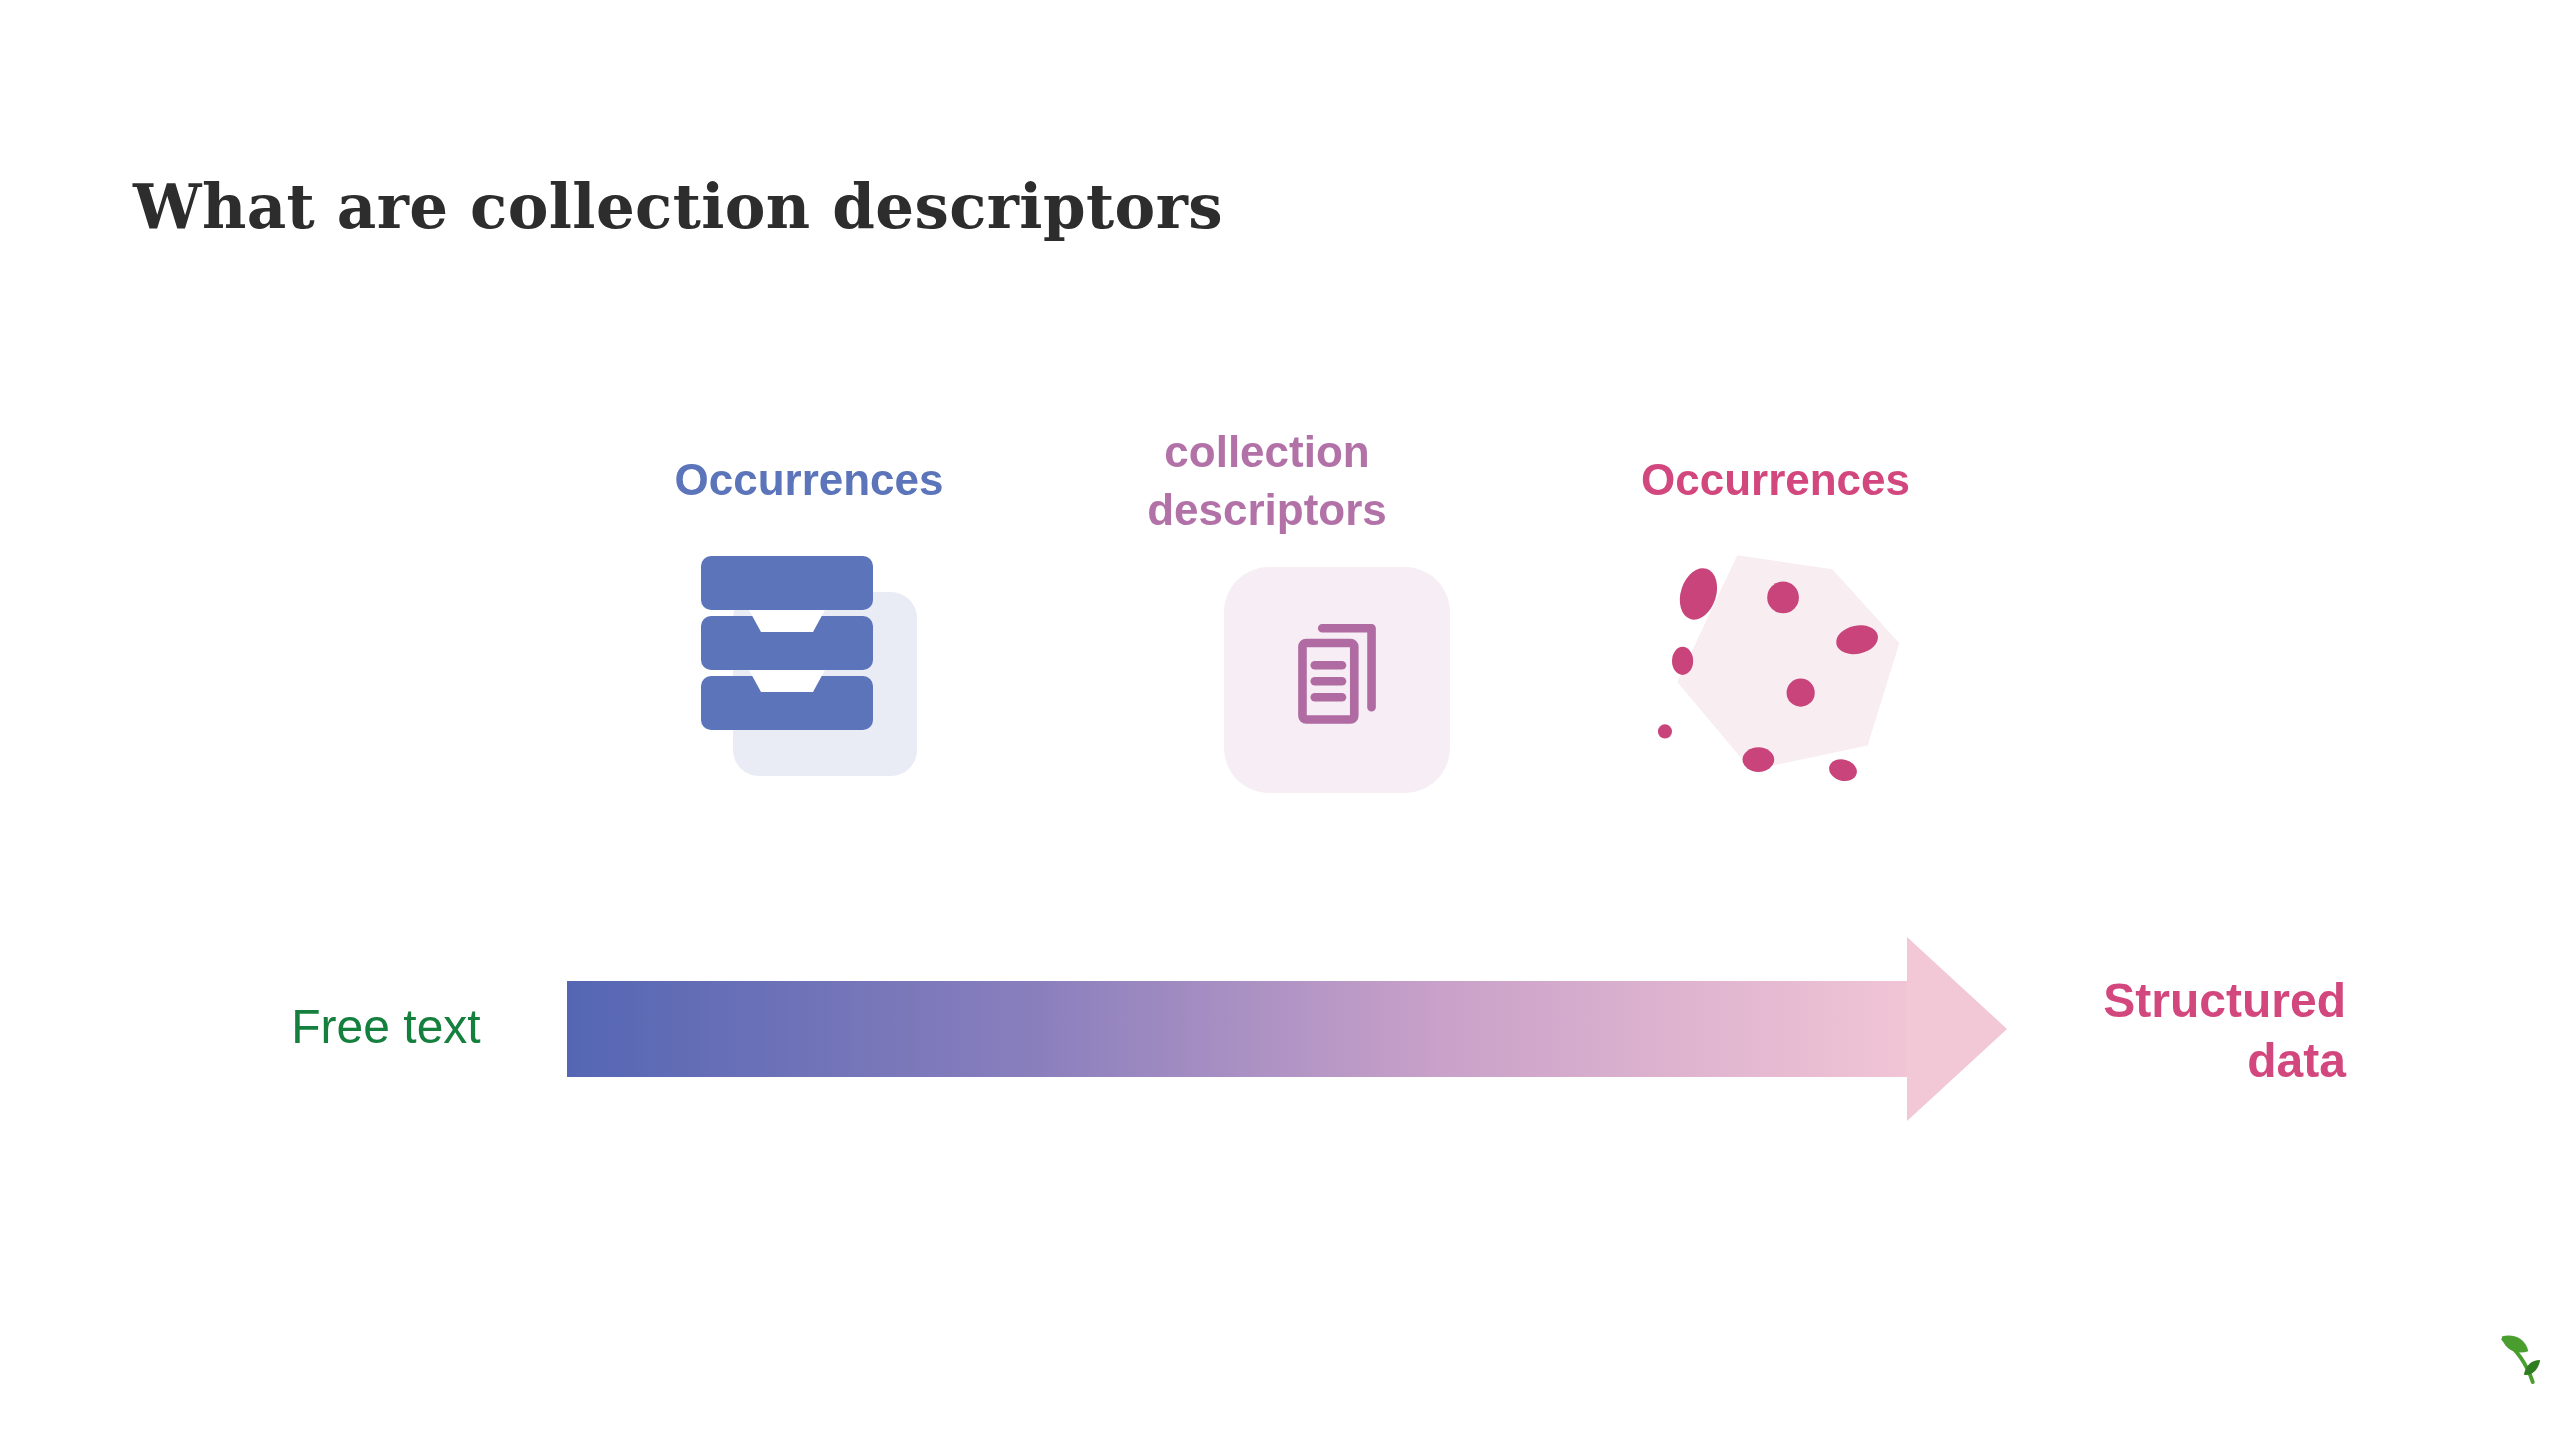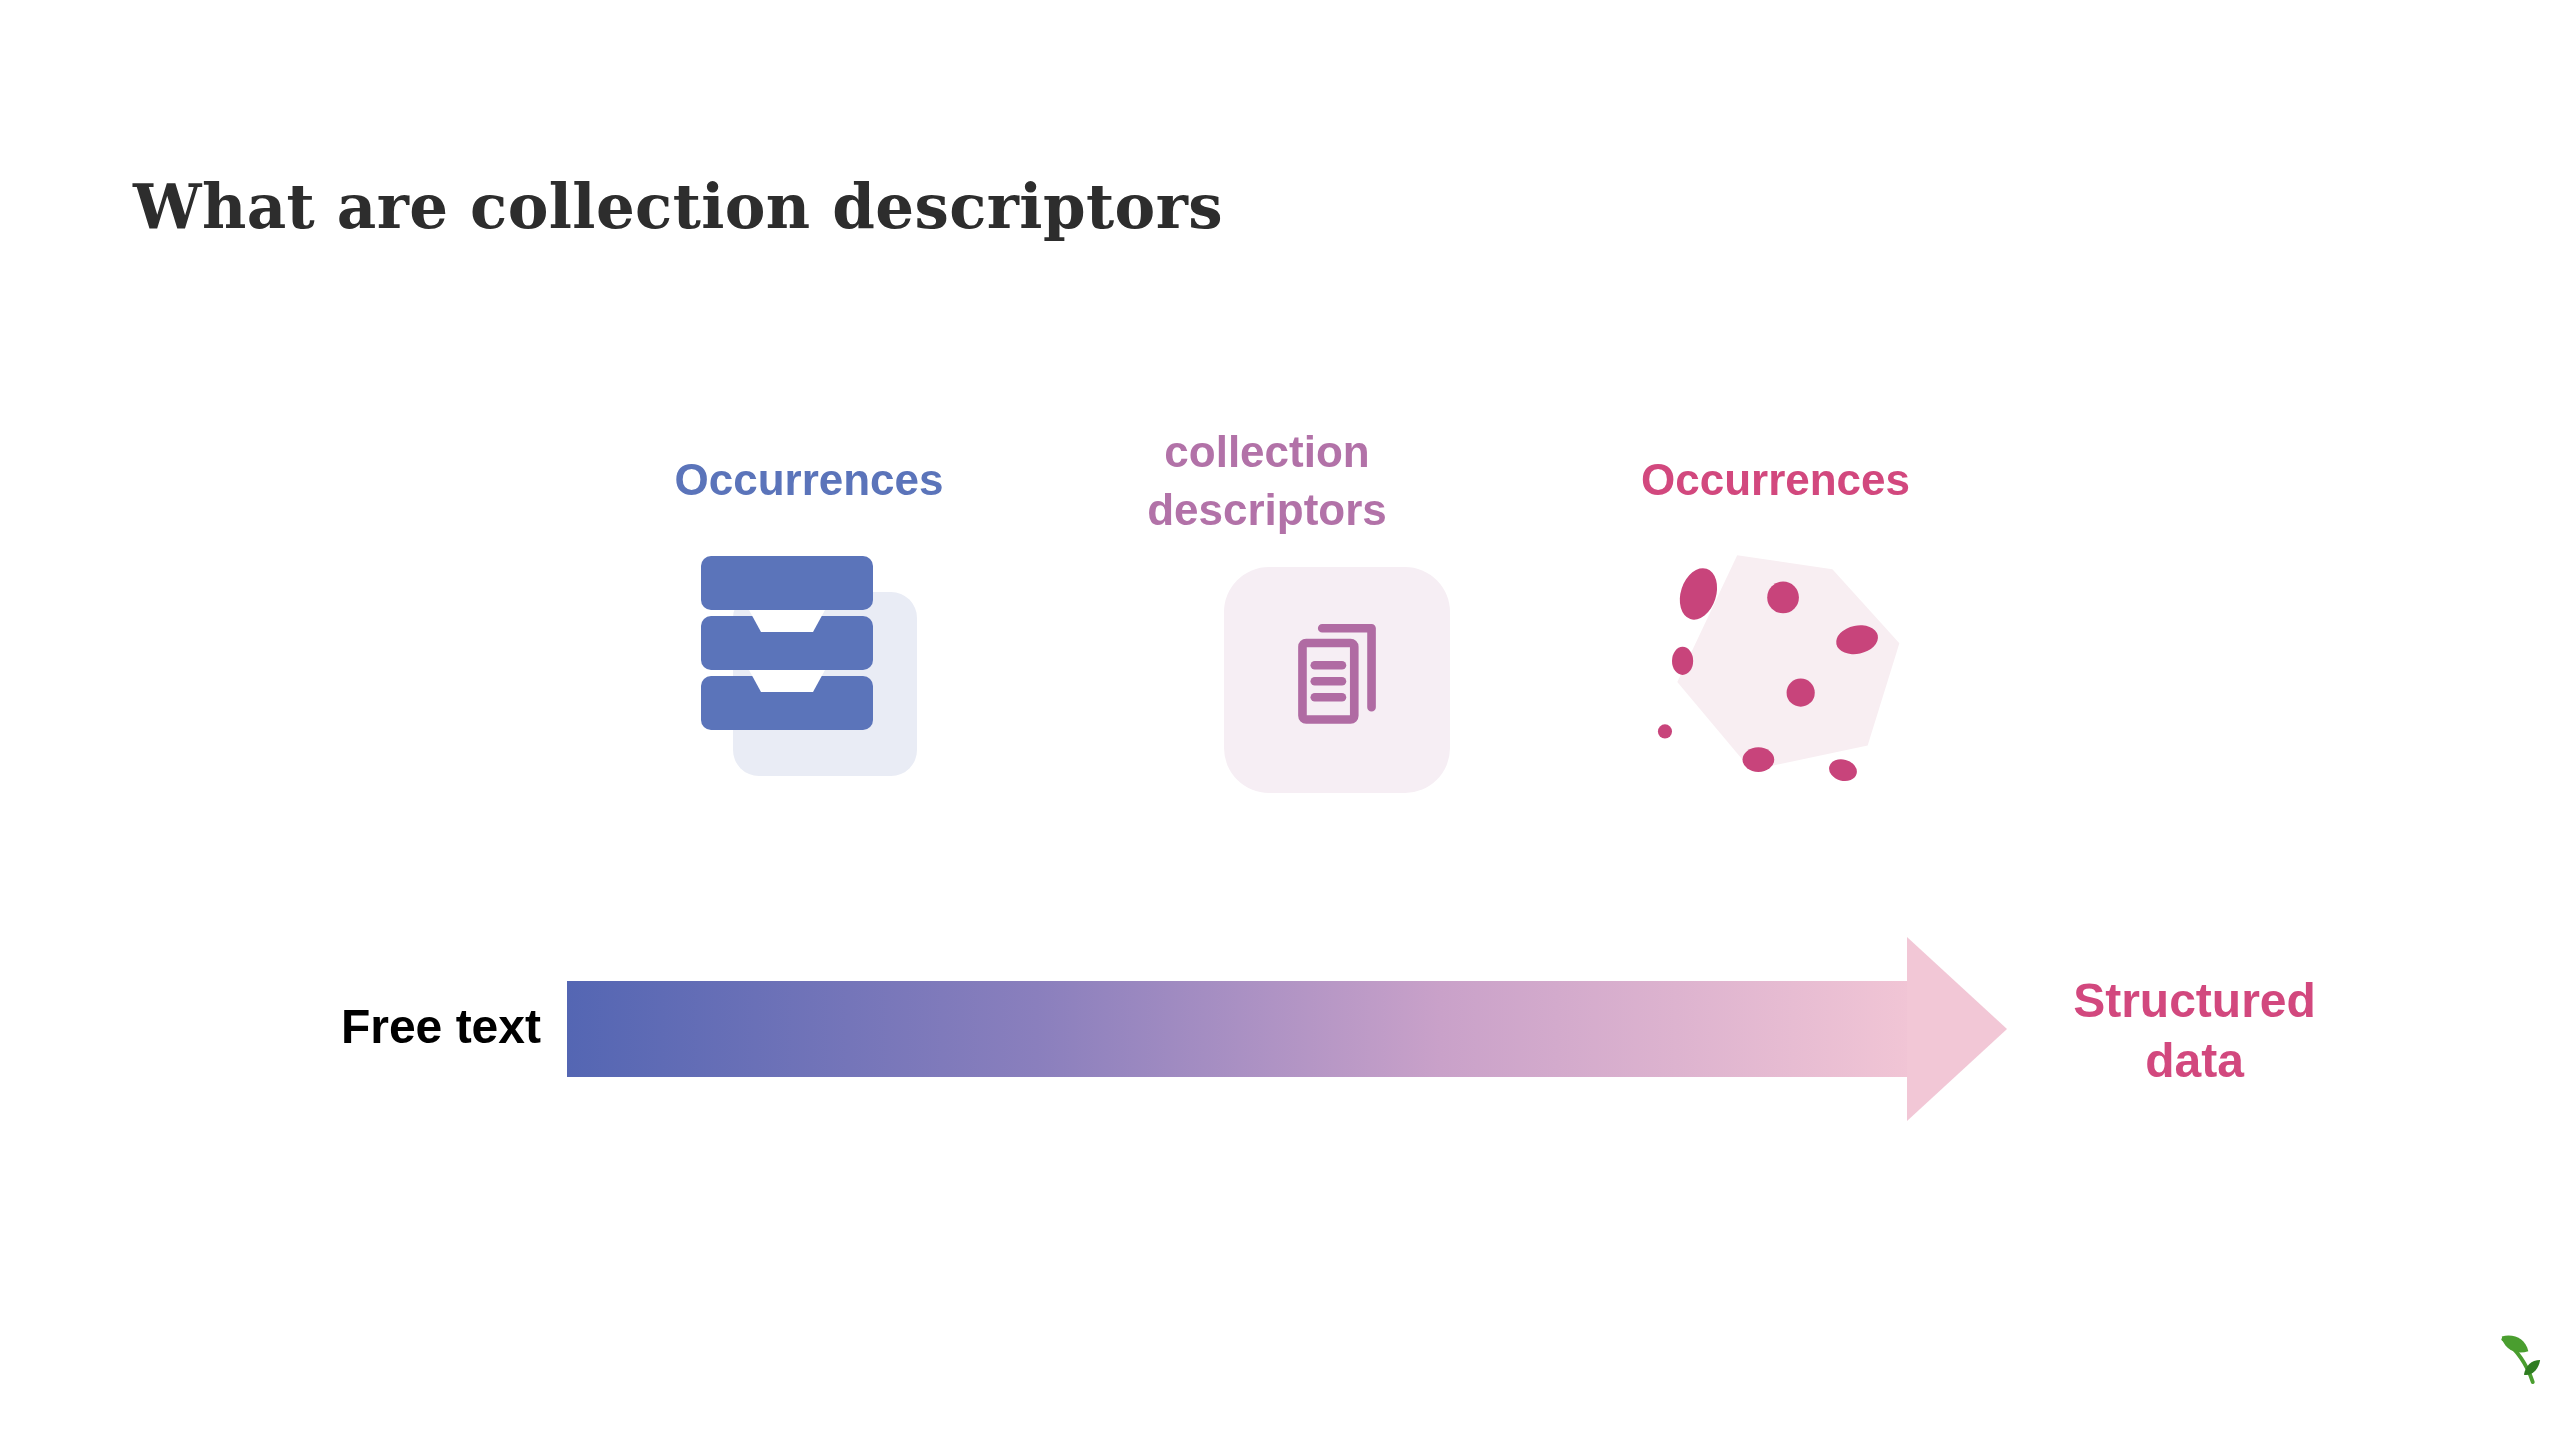--- a/index.html
+++ b/index.html
@@ -55,28 +55,28 @@
     width: 0; height: 0;
     border-top: 92px solid transparent;
     border-bottom: 92px solid transparent;
     border-left: 100px solid #f2c7d6;
   }
 
   .free-text-label {
     position: absolute;
     left: 211px; top: 999px;
     width: 310px;
-    text-align: right;
-    font-size: 48px; font-weight: 700; color: #000000;
+    text-align: center;
+    font-size: 48px; font-weight: 400; color: #15803d;
   }
   .structured-label {
     position: absolute;
     left: 2023px; top: 971px;
     width: 303px;
-    text-align: center;
+    text-align: right;
     font-size: 48px; font-weight: 600; color: #d2487e;
     line-height: 1.25;
   }
 
   .logo {
     position: absolute;
     left: 2470px; top: 1329px;
     width: 59px; height: 59px;
   }
 </style>

